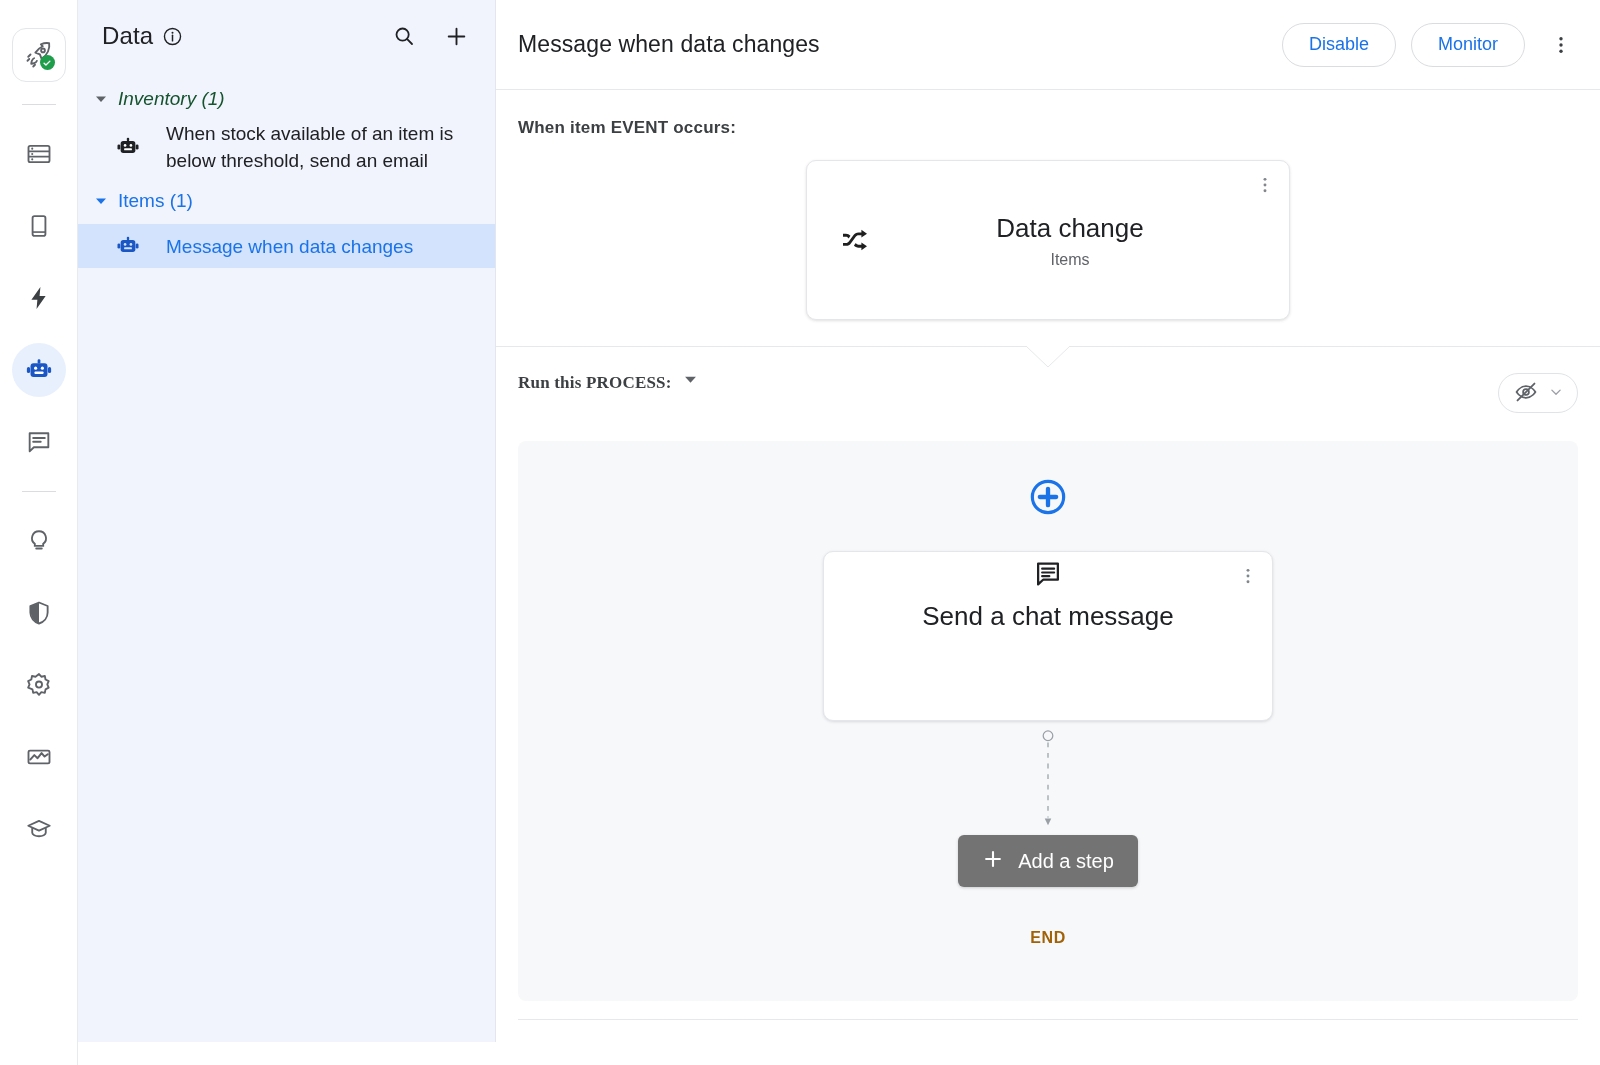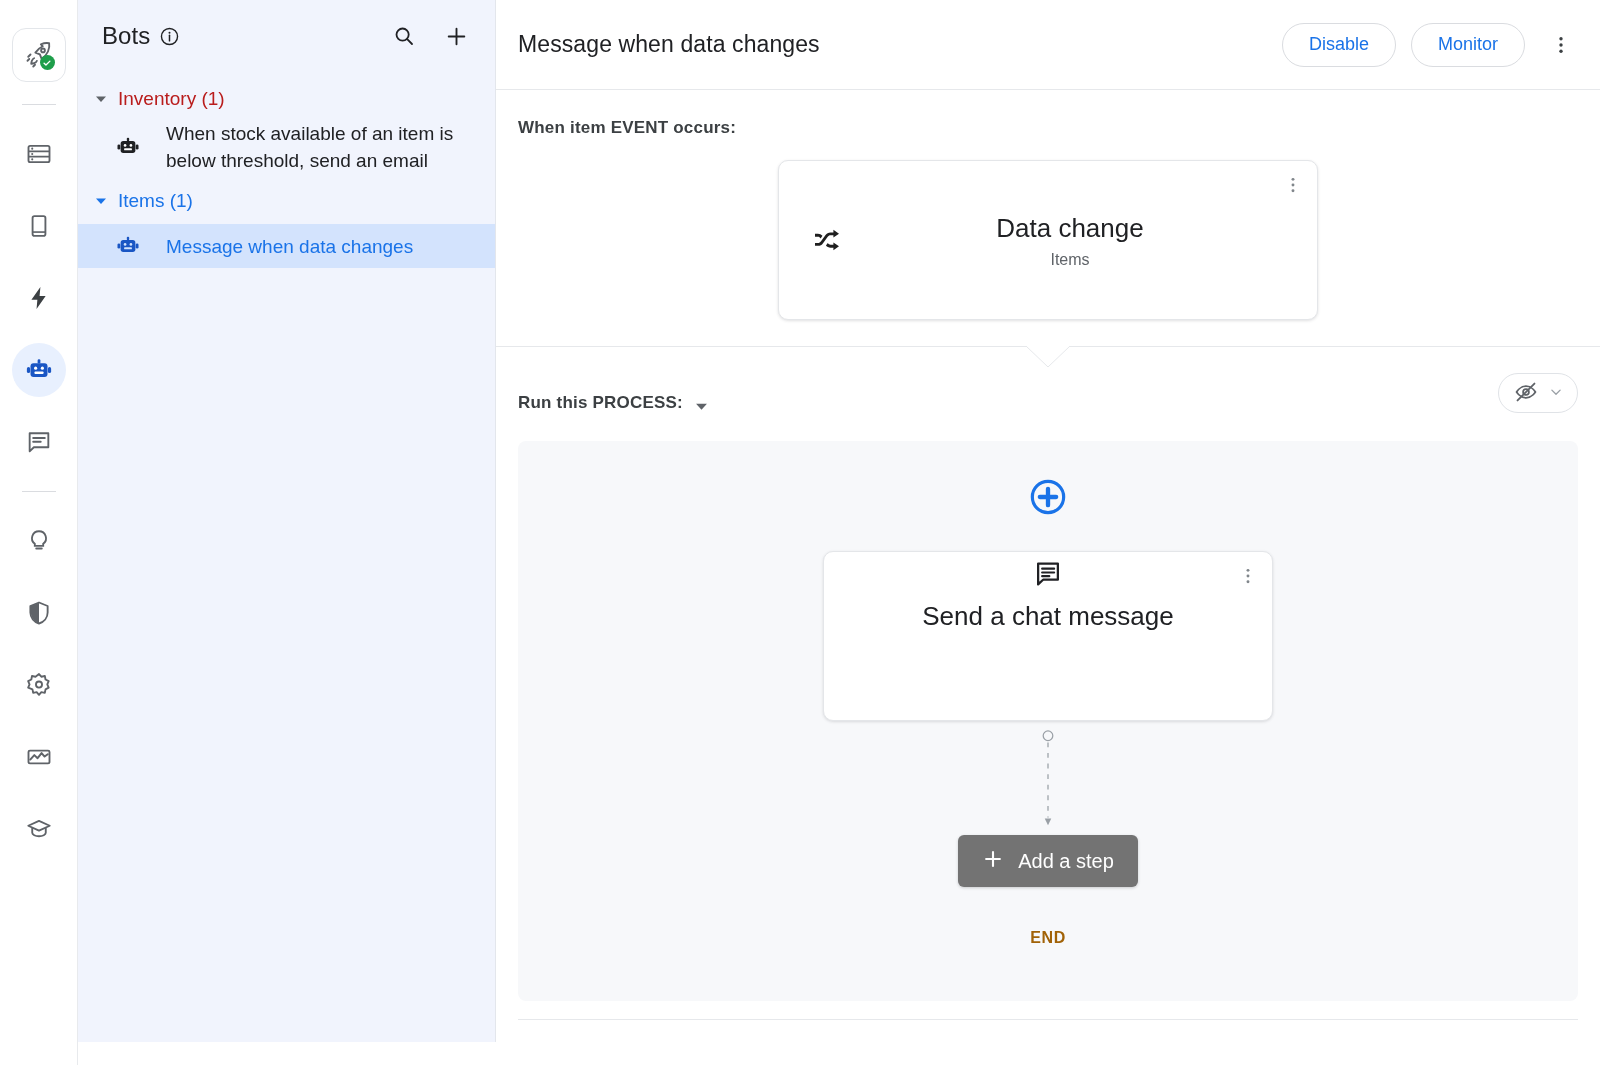--- a/index.html
+++ b/index.html
@@ -45,21 +45,21 @@
   .sb-info { margin-left: 9px; display:flex; align-items:center; }
   .sb-head-actions { margin-left: auto; display: flex; align-items: center; gap: 26px; }
   .sb-act { width: 26px; height: 26px; display: flex; align-items: center; justify-content: center; }
 
   .tree { padding-top: 10px; }
   .group-row {
     display: flex; align-items: center; gap: 10px;
     padding: 6px 0 6px 16px; font-size: 19px;
   }
   .group-row .caret { width: 14px; height: 14px; display:flex; align-items:center; justify-content:center; }
-  .group-inventory { color: #b91c1c; }
+  .group-inventory { color: #14532d; font-style: italic; }
   .group-items { color: #1a73e8; }
   .group-items .caret svg polygon { fill: #1a73e8; }
 
   .bot-row {
     display: flex; align-items: center; gap: 24px;
     padding: 8px 20px 8px 36px; min-height: 44px;
   }
   .bot-row.multiline { align-items: center; padding-top: 4px; padding-bottom: 10px; }
   .bot-row.selected { background: #d3e3fd; }
   .bot-label { font-size: 19px; line-height: 27px; color: #202124; }
@@ -84,39 +84,39 @@
   }
   .kebab { width: 34px; height: 40px; display:flex; align-items:center; justify-content:center; margin-left: 4px; }
 
   .event-sec { padding: 28px 0 0 0; position: relative; }
   .sec-label {
     font-size: 17px; font-weight: bold; color: #3c4043;
     padding-left: 22px; letter-spacing: .2px;
   }
   .card-wrap { display:flex; justify-content:center; padding-top: 22px; padding-bottom: 22px; }
   .node-card {
-    width: 540px; min-height: 160px; background: #fff;
+    width: 484px; min-height: 160px; background: #fff;
     border: 1px solid #e4e6e9; border-radius: 10px;
     box-shadow: 0 1px 3px rgba(60,64,67,.16);
     position: relative; display: flex; align-items: center; padding: 0 26px;
   }
   .node-kebab { position: absolute; top: 14px; right: 14px; }
   .node-icon { flex: 0 0 44px; display: flex; align-items: center; justify-content: center; }
   .node-text { flex: 1; text-align: center; padding: 0 8px; }
   .node-title { font-size: 26px; color: #202124; line-height: 34px; }
   .node-sub { font-size: 16px; color: #5f6368; margin-top: 6px; }
 
   .notch-divider { position: relative; height: 1px; background: #e6e8eb; margin-top: 4px; }
   .notch {
     position: absolute; left: 50%; top: 0; transform: translateX(-50%);
     width: 44px; height: 22px; overflow: hidden;
   }
 
   .proc-sec { padding: 26px 0 0 0; }
-  .proc-head { display: flex; align-items: flex-end; padding: 0 22px; }
+  .proc-head { display: flex; align-items: flex-start; padding: 0 22px; font-family: Liberation Serif, serif; }
   .proc-label { font-size: 17px; font-weight: bold; color: #3c4043; letter-spacing: .2px; }
   .proc-caret { margin-left: 12px; display:flex; align-items:center; }
   .vis-btn {
     margin-left: auto; height: 40px; padding: 0 12px 0 14px;
     border: 1px solid #e0e3e7; border-radius: 20px; background: #fff;
     display: flex; align-items: center; gap: 8px; cursor: pointer;
   }
 
   .canvas {
     margin: 28px 22px 0 22px; background: #f7f8fa; border-radius: 8px;
@@ -258,21 +258,21 @@
         <svg width="28" height="28" viewBox="0 0 24 24">
           <path d="M12 5 2.8 9.2 12 13.4l9.2-4.2z" fill="none" stroke="#5f6368" stroke-width="1.6" stroke-linejoin="round"></path>
           <path d="M6.2 11.2v4.1c0 1.6 2.6 2.9 5.8 2.9s5.8-1.3 5.8-2.9v-4.1" fill="none" stroke="#5f6368" stroke-width="1.6" stroke-linejoin="round"></path>
         </svg>
       </span>
     </div>
   </div>
 
   <div class="sidebar">
     <div class="sb-head">
-      <span class="sb-title">Bots</span>
+      <span class="sb-title">Data</span>
       <span class="sb-info">
         <svg width="21" height="21" viewBox="0 0 24 24">
           <circle cx="12" cy="12" r="9.2" fill="none" stroke="#202124" stroke-width="1.6"></circle>
           <circle cx="12" cy="7.6" r="1.15" fill="#202124"></circle>
           <path d="M12 10.6v6.4" stroke="#202124" stroke-width="1.7" stroke-linecap="round"></path>
         </svg>
       </span>
       <div class="sb-head-actions">
         <span class="sb-act">
           <svg width="24" height="24" viewBox="0 0 24 24">

